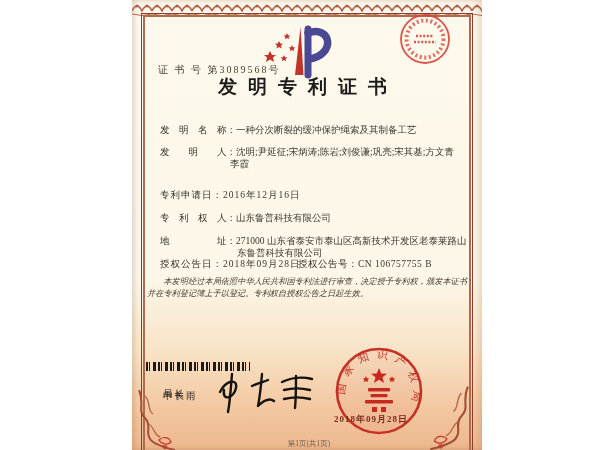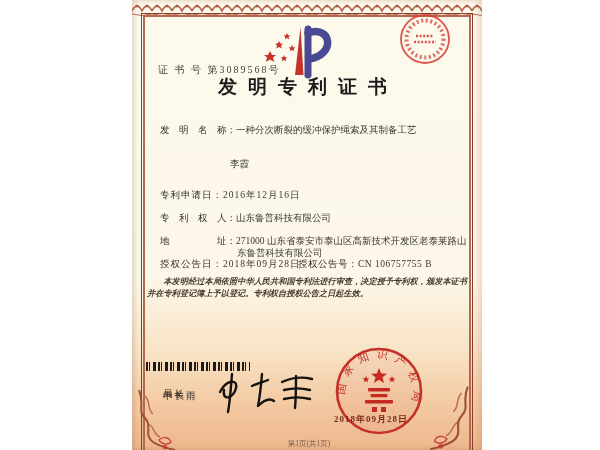--- a/index.html
+++ b/index.html
@@ -24,21 +24,21 @@
 
   .title{position:absolute;left:46px;top:74px;width:260px;text-align:center;
          font-size:19px;font-weight:bold;color:#1c1c1c;letter-spacing:11px;white-space:nowrap;}
 
   .row{position:absolute;font-size:9.5px;color:#33302b;white-space:nowrap;}
   .row .lab{color:#33302b;}
   .row .val{color:#3b372f;}
 
   .paras{position:absolute;left:15px;top:276px;width:320px;font-size:8.2px;line-height:1.5;
          color:#473a30;text-align:justify;font-style:italic;}
-  .paras p{margin:0 0 2px 0;text-indent:2em;font-weight:bold;}
+  .paras p{margin:0 0 2px 0;text-indent:2em;}
 
   .barcode{position:absolute;left:14px;top:362px;width:104px;height:9px;
            background:repeating-linear-gradient(90deg,#1b1b1b 0 2px,transparent 2px 3px,
                       #1b1b1b 3px 4px,transparent 4px 7px,#1b1b1b 7px 10px,transparent 10px 12px);}
 
   .director-label{position:absolute;left:31px;top:388px;font-size:9.5px;color:#2c2620;letter-spacing:2px;}
   .director-name{position:absolute;left:31px;top:390px;font-size:9.5px;color:#2c2620;letter-spacing:2px;}
 
   .signature{position:absolute;left:80px;top:368px;}
 
@@ -92,20 +92,23 @@
         <path d="M46,10 C70,2 74,32 47,36" stroke-width="7.5"></path>
       </g>
     </svg>
 
     <div class="title">发明专利证书</div>
 
     <div class="row" style="left:28px;top:124px;">
       <span class="lab">发　明　名　称：</span><span class="val">一种分次断裂的缓冲保护绳索及其制备工艺</span>
     </div>
 
+    <div class="row" style="left:28px;top:146px;">
+      <span class="lab">发　　明　　人：</span><span class="val">沈明;尹延征;宋炳涛;陈岩;刘俊谦;巩亮;宋其基;方文青</span>
+    </div>
     <div class="row" style="left:98px;top:157.5px;">
       <span class="val">李霞</span>
     </div>
 
 
     <div class="row" style="left:28px;top:189px;letter-spacing:1px;">
       <span class="lab">专利申请日：</span><span class="val">2016年12月16日</span>
     </div>
 
     <div class="row" style="left:28px;top:212px;">

